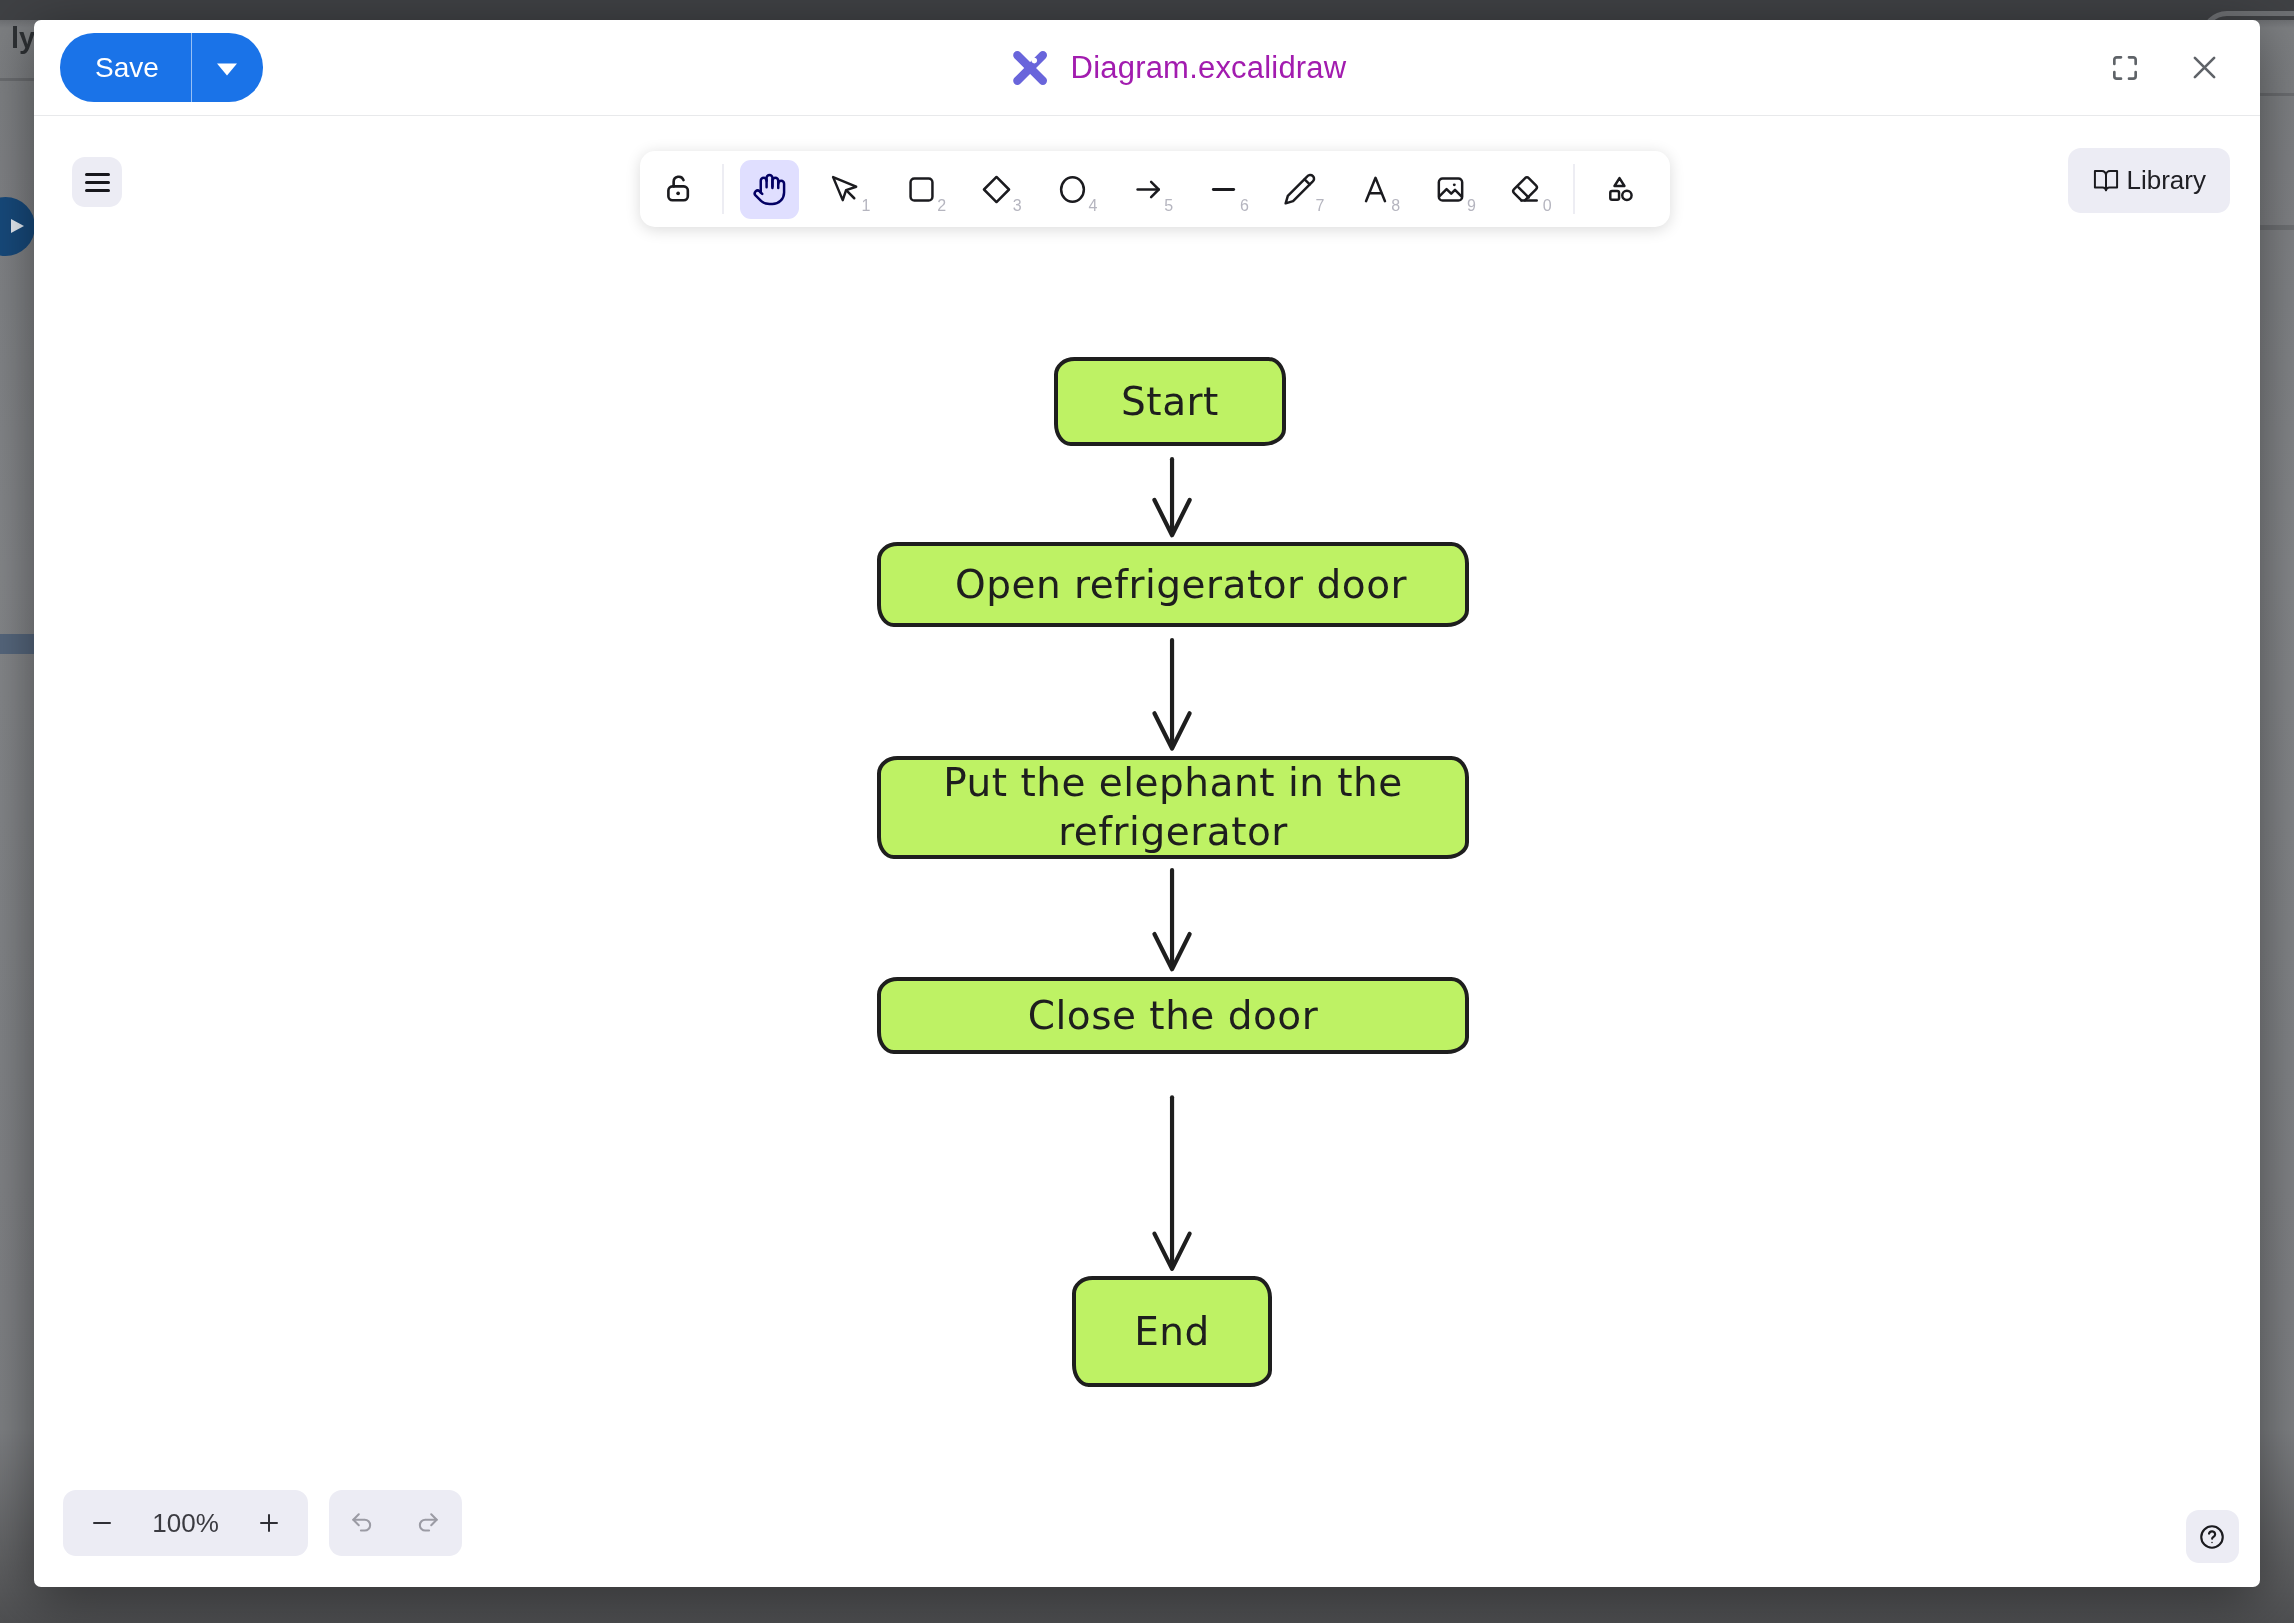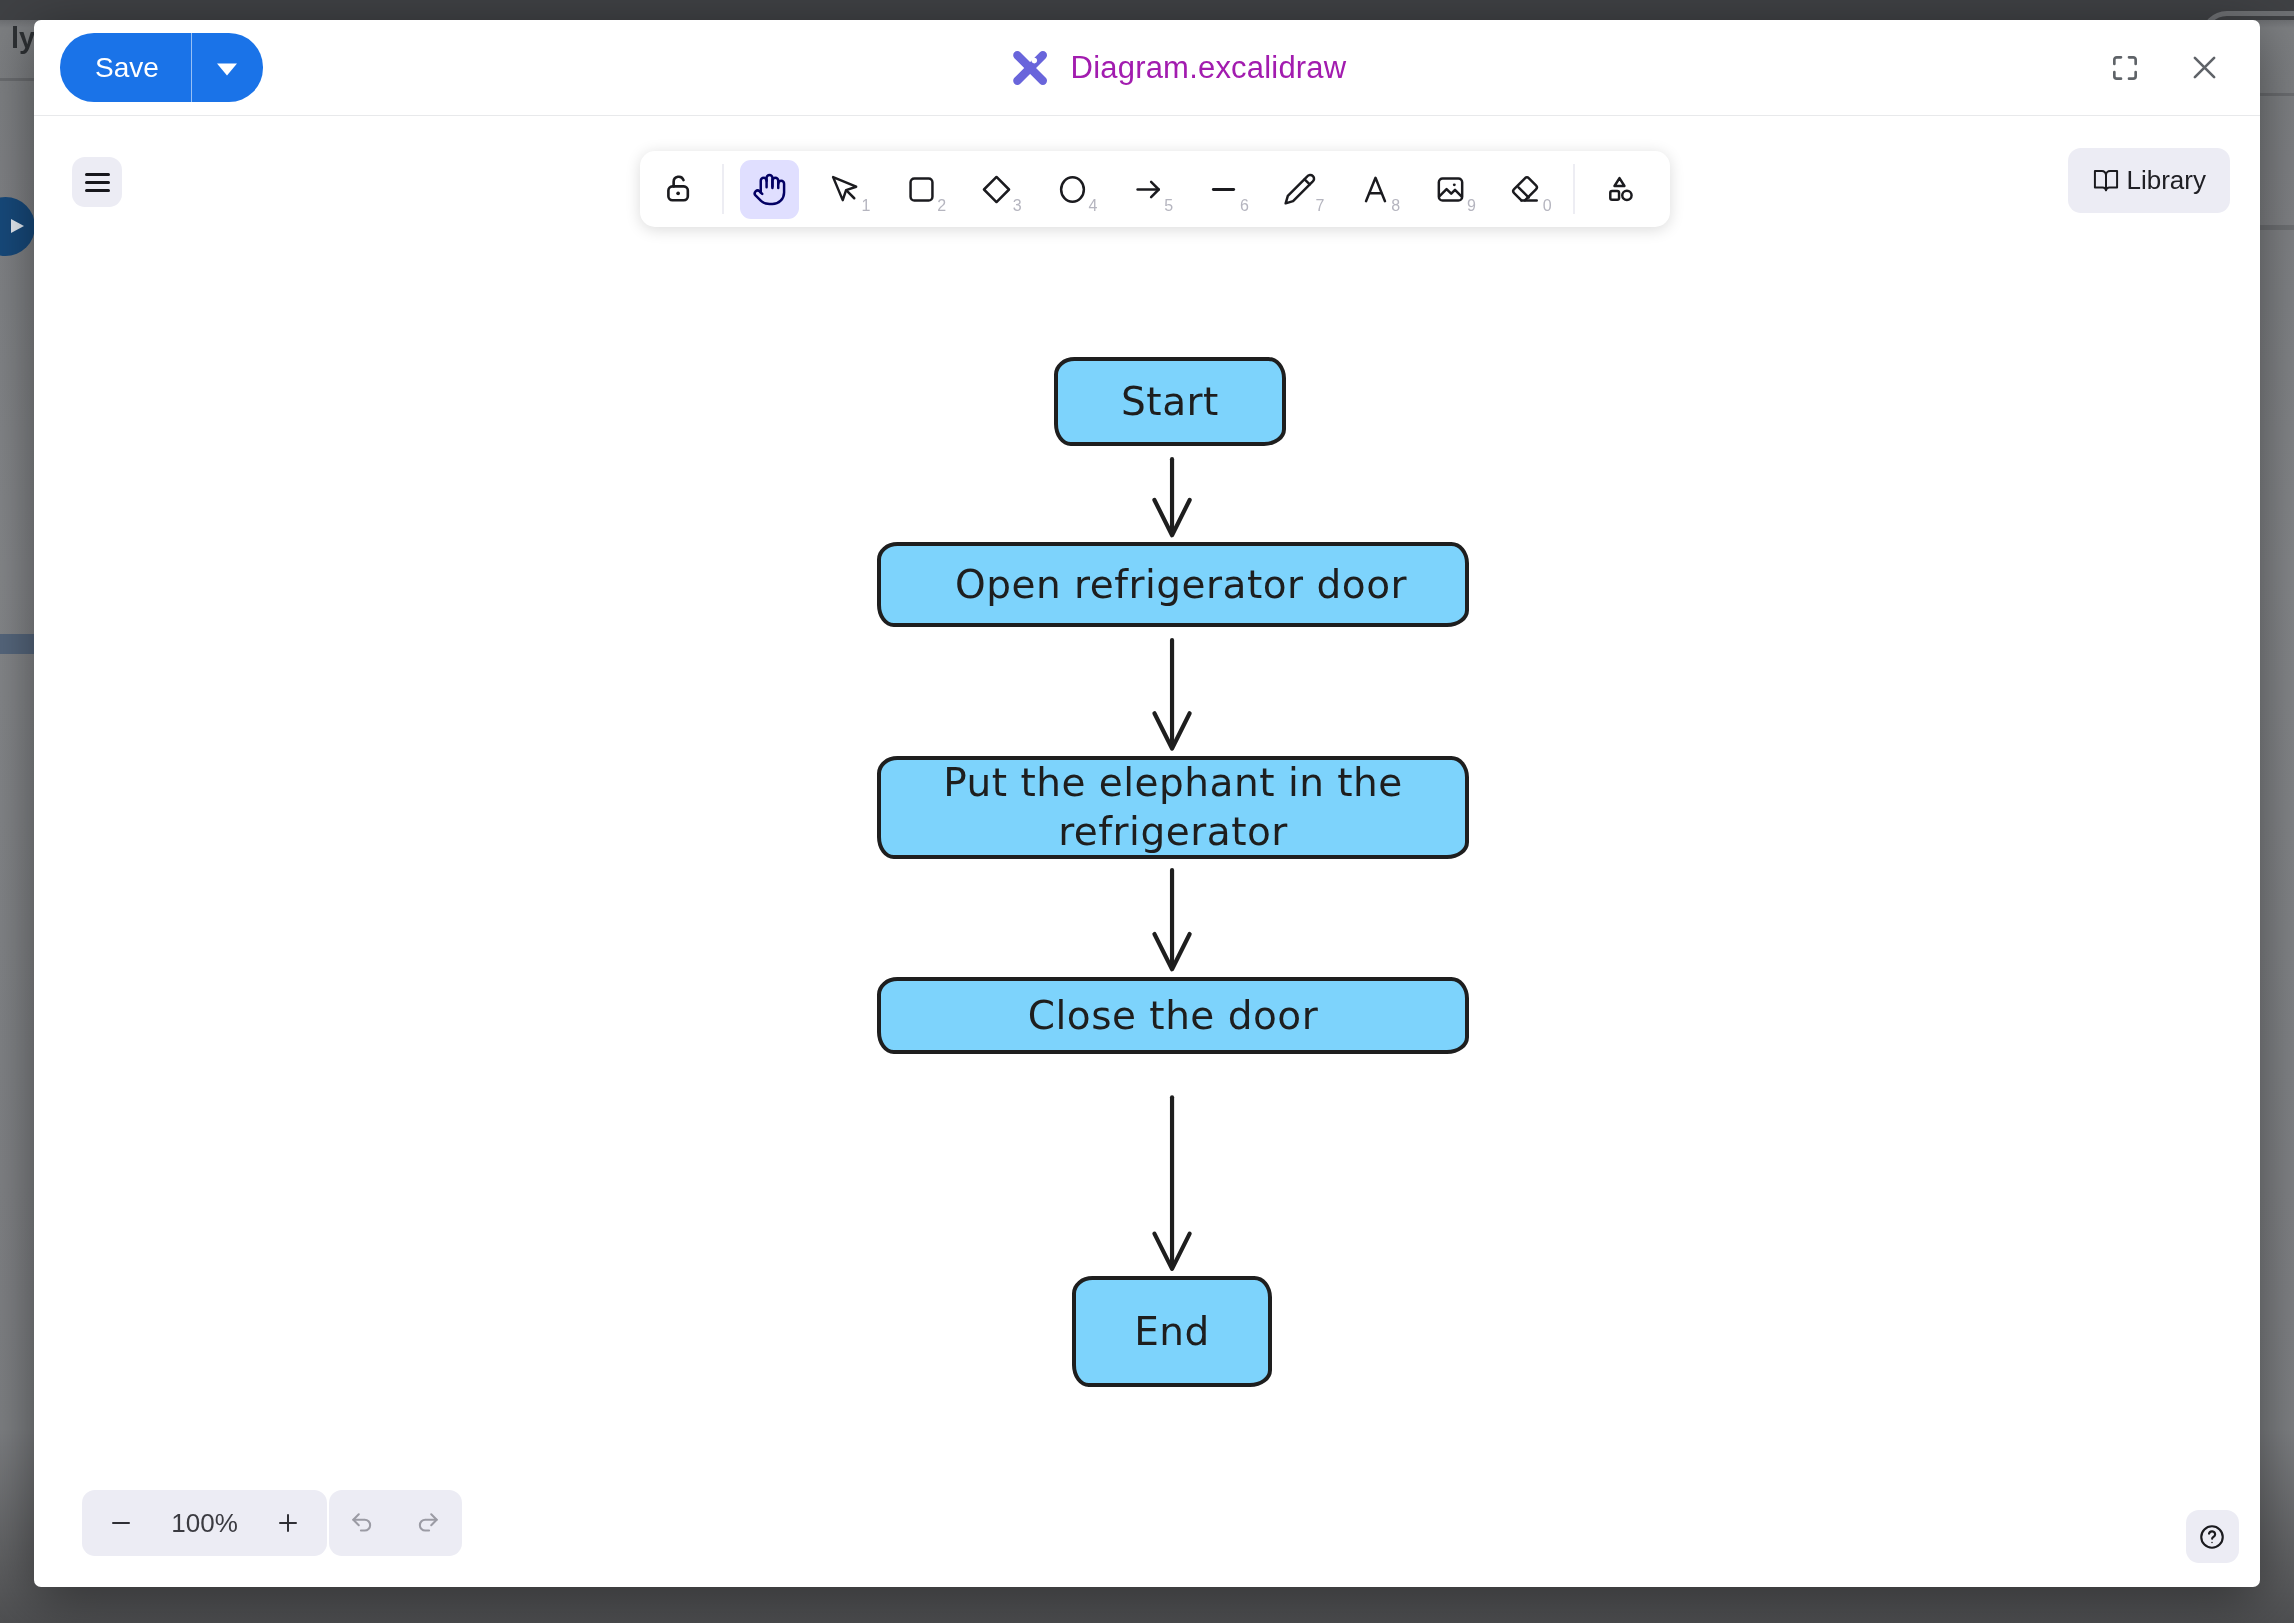--- a/index.html
+++ b/index.html
@@ -60,34 +60,34 @@
   .tool.narrow { width:52px; }
   .tool.selected { background:#e0dfff; }
   .tool svg { stroke:#1b1b1f; }
   .tool.selected svg { stroke:#030064; }
   .knum { position:absolute; right:4.6px; bottom:3.7px; font-size:16px; color:#b5b5bf; }
 
   .library-btn { position:absolute; right:30px; top:32px; height:65px; padding:0 24px;
     display:flex; align-items:center; gap:7px; font-size:26px; color:#202025; font-family:inherit; }
 
   .zoompill { position:absolute; left:29px; top:1374px; width:245px; height:66px;
-    display:flex; align-items:center;margin-left:19px; }
+    display:flex; align-items:center; }
   .pillbtn { flex:none; width:78px; height:100%; border:none; background:transparent; cursor:pointer;
     display:flex; align-items:center; justify-content:center; }
   .zoomval { flex:1; text-align:center; font-size:26px; color:#3b3b41; cursor:pointer; }
   .undopill { position:absolute; left:295px; top:1374px; width:133px; height:66px;
     display:flex; align-items:center; }
   .undopill .pillbtn { width:66px; }
 
   .help-btn { position:absolute; right:21.3px; bottom:23px; width:53px; height:53px;
     display:flex; align-items:center; justify-content:center; }
 
   
   .flow-arrows { position:absolute; left:0; top:0; width:2226px; height:1470px; pointer-events:none; }
-  .node { position:absolute; border:4.2px solid #1e1e1e; background:#7dd3fc;
+  .node { position:absolute; border:4.2px solid #1e1e1e; background:#bef264;
     border-radius:20.4px 17.6px 22px 16.7px / 17.6px 21.3px 16.7px 22px;
     display:flex; align-items:center; justify-content:center; text-align:center;
     font-family:"DejaVu Sans",sans-serif; font-size:39px; color:#1e1e1e; letter-spacing:0.5px; line-height:1.25; }
   .node span { padding:0 20.4px; }
   .n1 { left:1020px; top:241px; width:232px; height:89px; }
   .n2 { left:843px;  top:426px; width:592px; height:85px;padding-left:16px; }
   .n3 { left:843px;  top:640px; width:592px; height:103px; }
   .n4 { left:843px;  top:861px; width:592px; height:77px; }
   .n5 { left:1038px; top:1160px; width:200px; height:111px; }
 </style>

